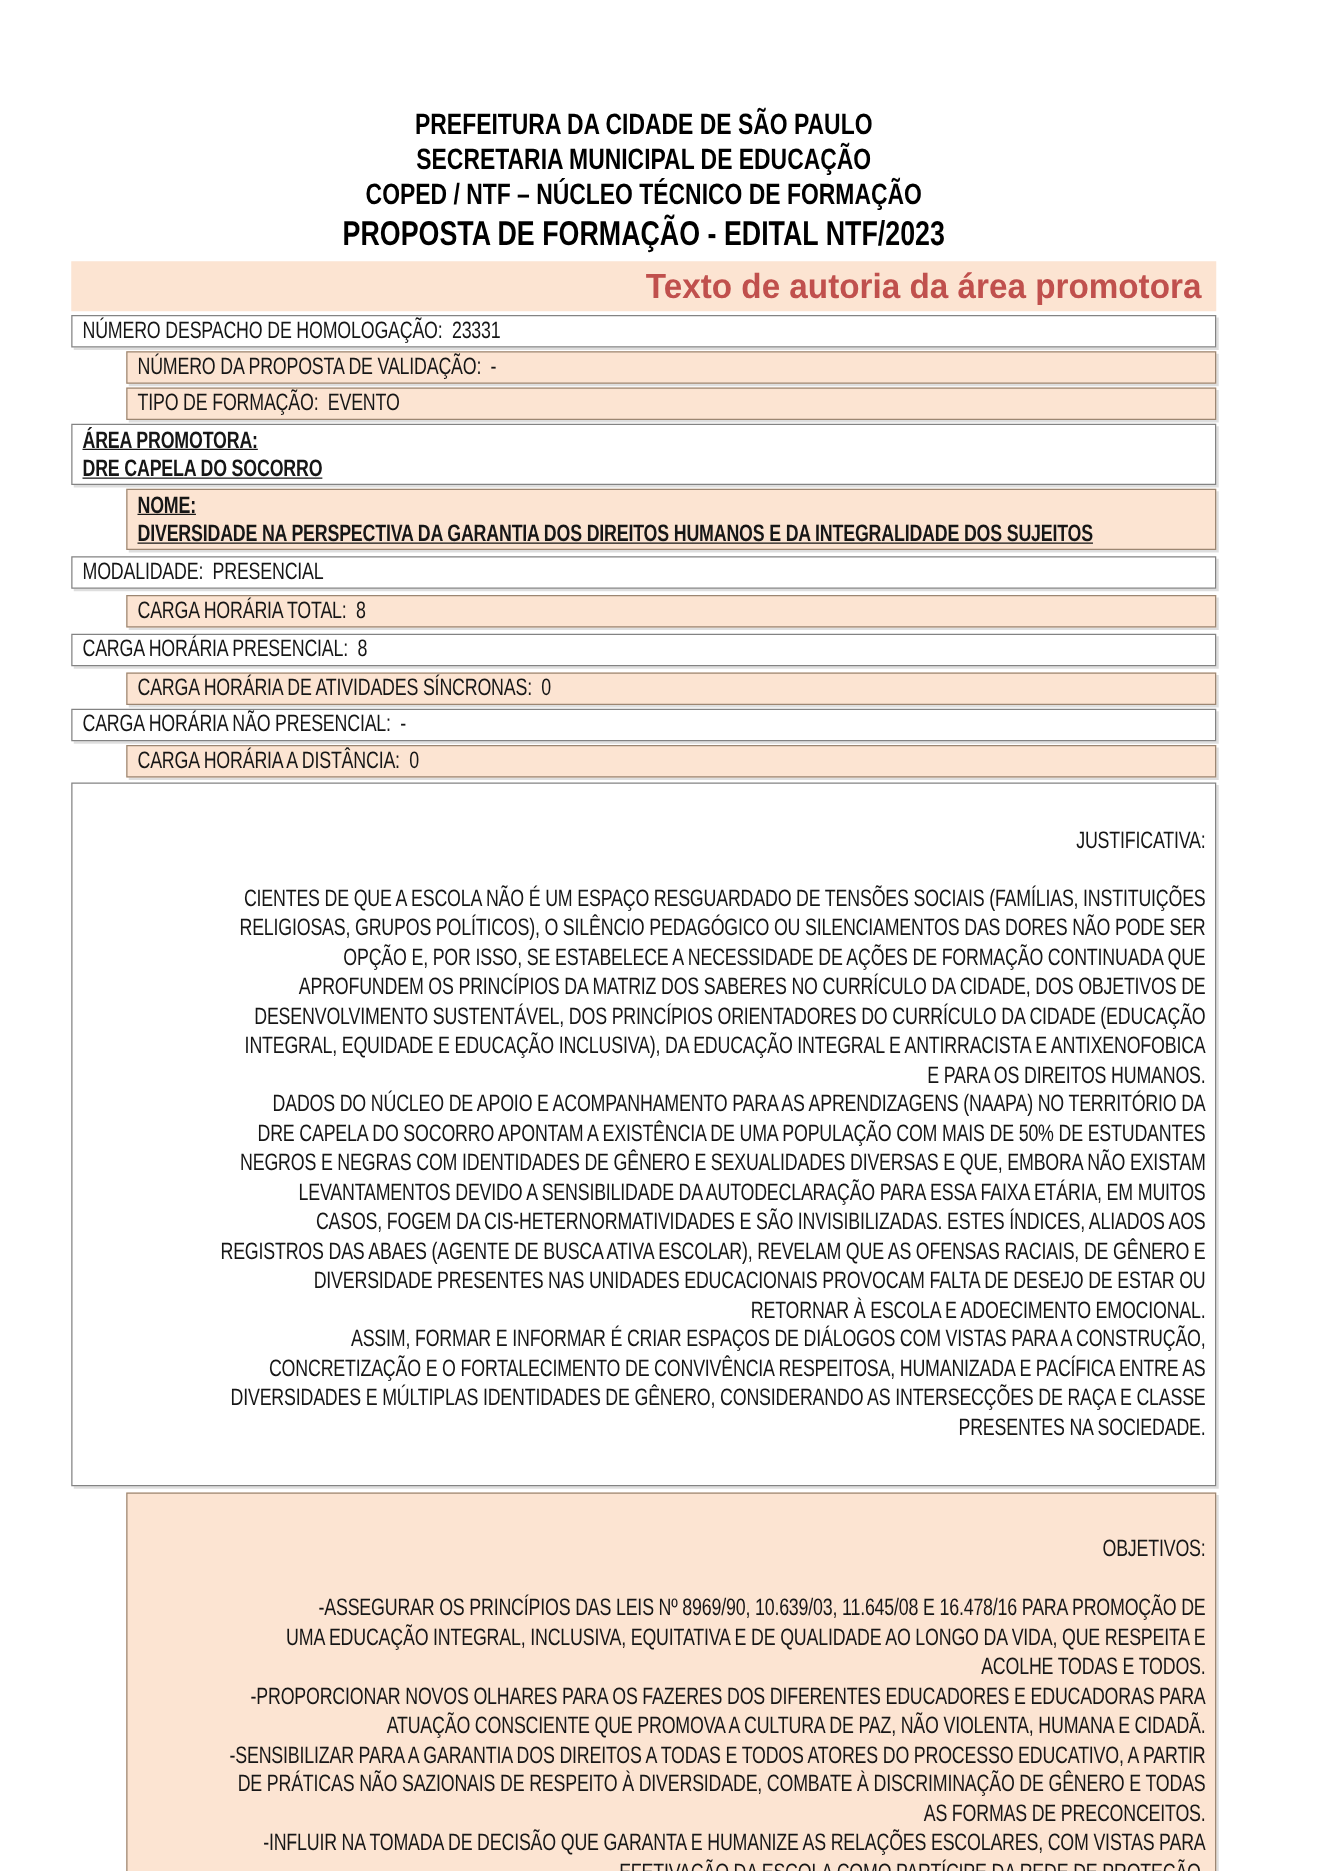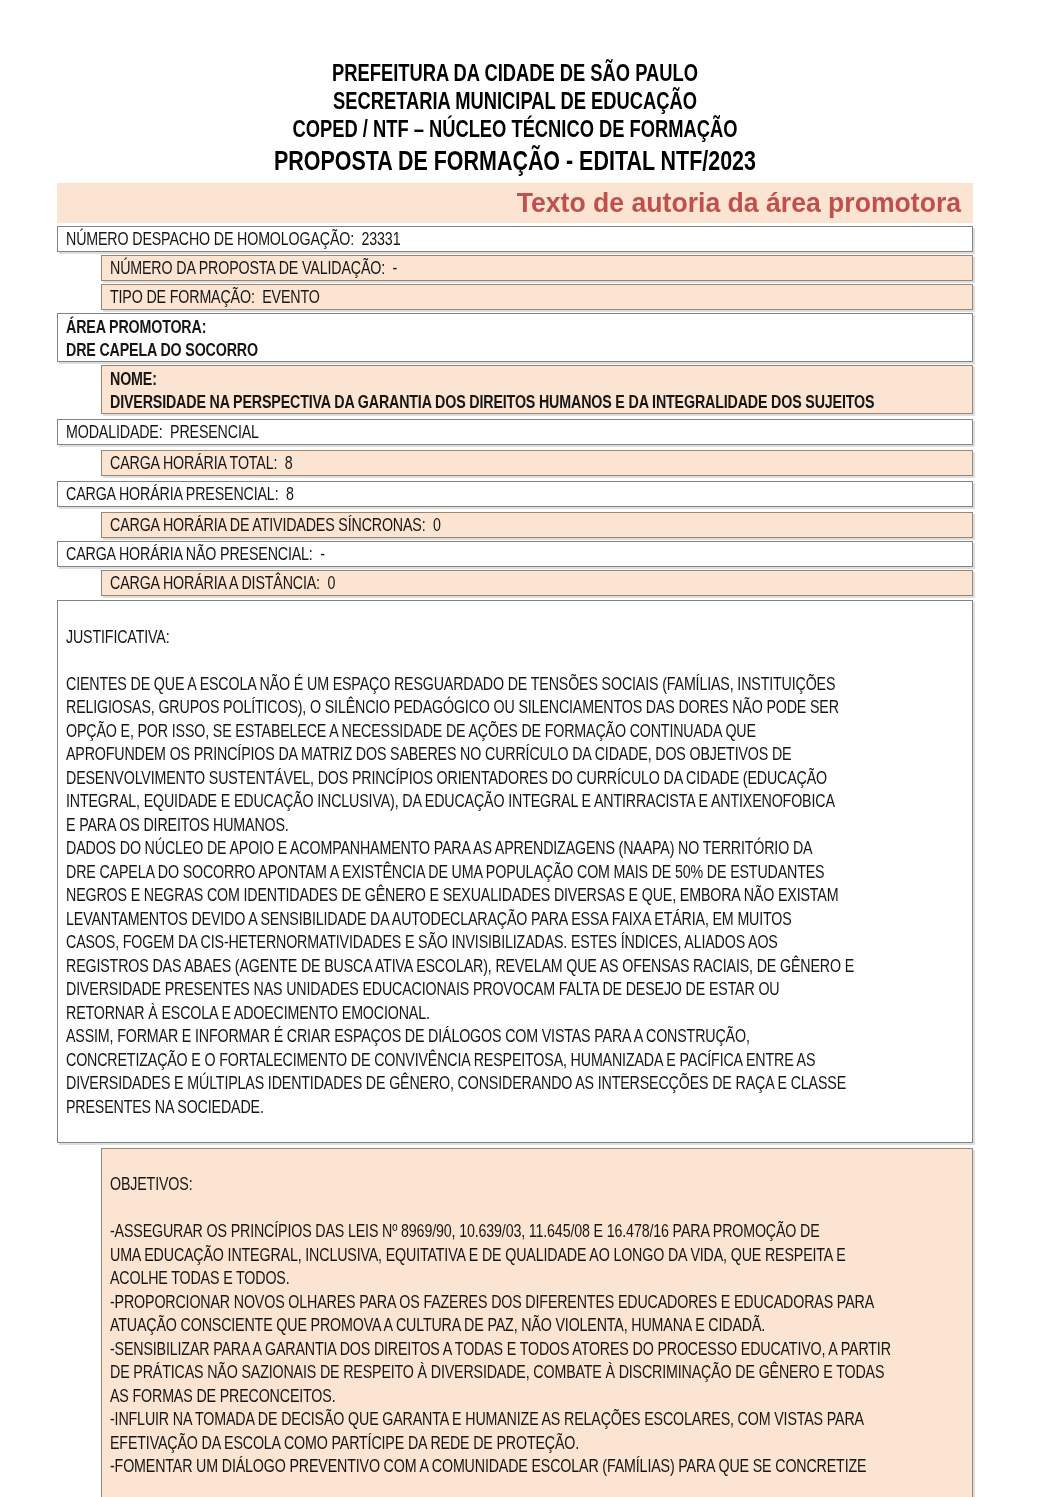--- a/index.html
+++ b/index.html
@@ -16,21 +16,21 @@
     color: var(--text, #161616);
   }
   .doc {
     position: absolute;
     left: 57px;
     top: 0;
     width: 916px;
   }
   
   .hdr {
-    padding-top: 59px;
+    padding-top: 85px;
     text-align: center;
     font-weight: bold;
     color: #000;
   }
   .h-line {
     font-size: 23.5px;
     line-height: 28px;
     transform: scaleX(0.78);
     transform-origin: 50% 50%;
     white-space: nowrap;
@@ -72,20 +72,21 @@
   }
   .row.peach, .block.peach {
     background: var(--peach, #fce4d2);
     border-color: var(--border-tan, #9c8672);
     margin-left: 44px;
   }
   .row.tall {
     height: 49px;
     display: block;
     padding: 2px 8px;
+    text-decoration: underline;
   }
   .row.gap-lg, .block.gap-lg { margin-top: 5px; }
   
   .cond {
     display: block;
     transform: scaleX(0.75);
     transform-origin: 0 50%;
     width: 133.4%;
     white-space: pre-line;
     letter-spacing: -0.2px;
@@ -97,26 +98,27 @@
     font-weight: bold;
     white-space: pre-line;
   }
   .val { margin-left: 10px; }
   .lbl { }
   
   .block {
     margin-top: 4px;
     border: 1px solid var(--border-gray, #838383);
     background: #ffffff;
-    padding: 0 8px;
+    padding: 10px 8px;
     box-sizing: border-box;
     font-size: 19px;
     line-height: 23.5px;
     box-shadow: 2px 2px 0 rgba(0,0,0,0.13);
     overflow: hidden;
+    text-align: right;
   }
   .block .cond { transform-origin: 0 0; }
 </style>
 </head>
 <body>
 
 <div class="doc">
 
   <div class="hdr">
     <div class="h-line">PREFEITURA DA CIDADE DE SÃO PAULO</div>

